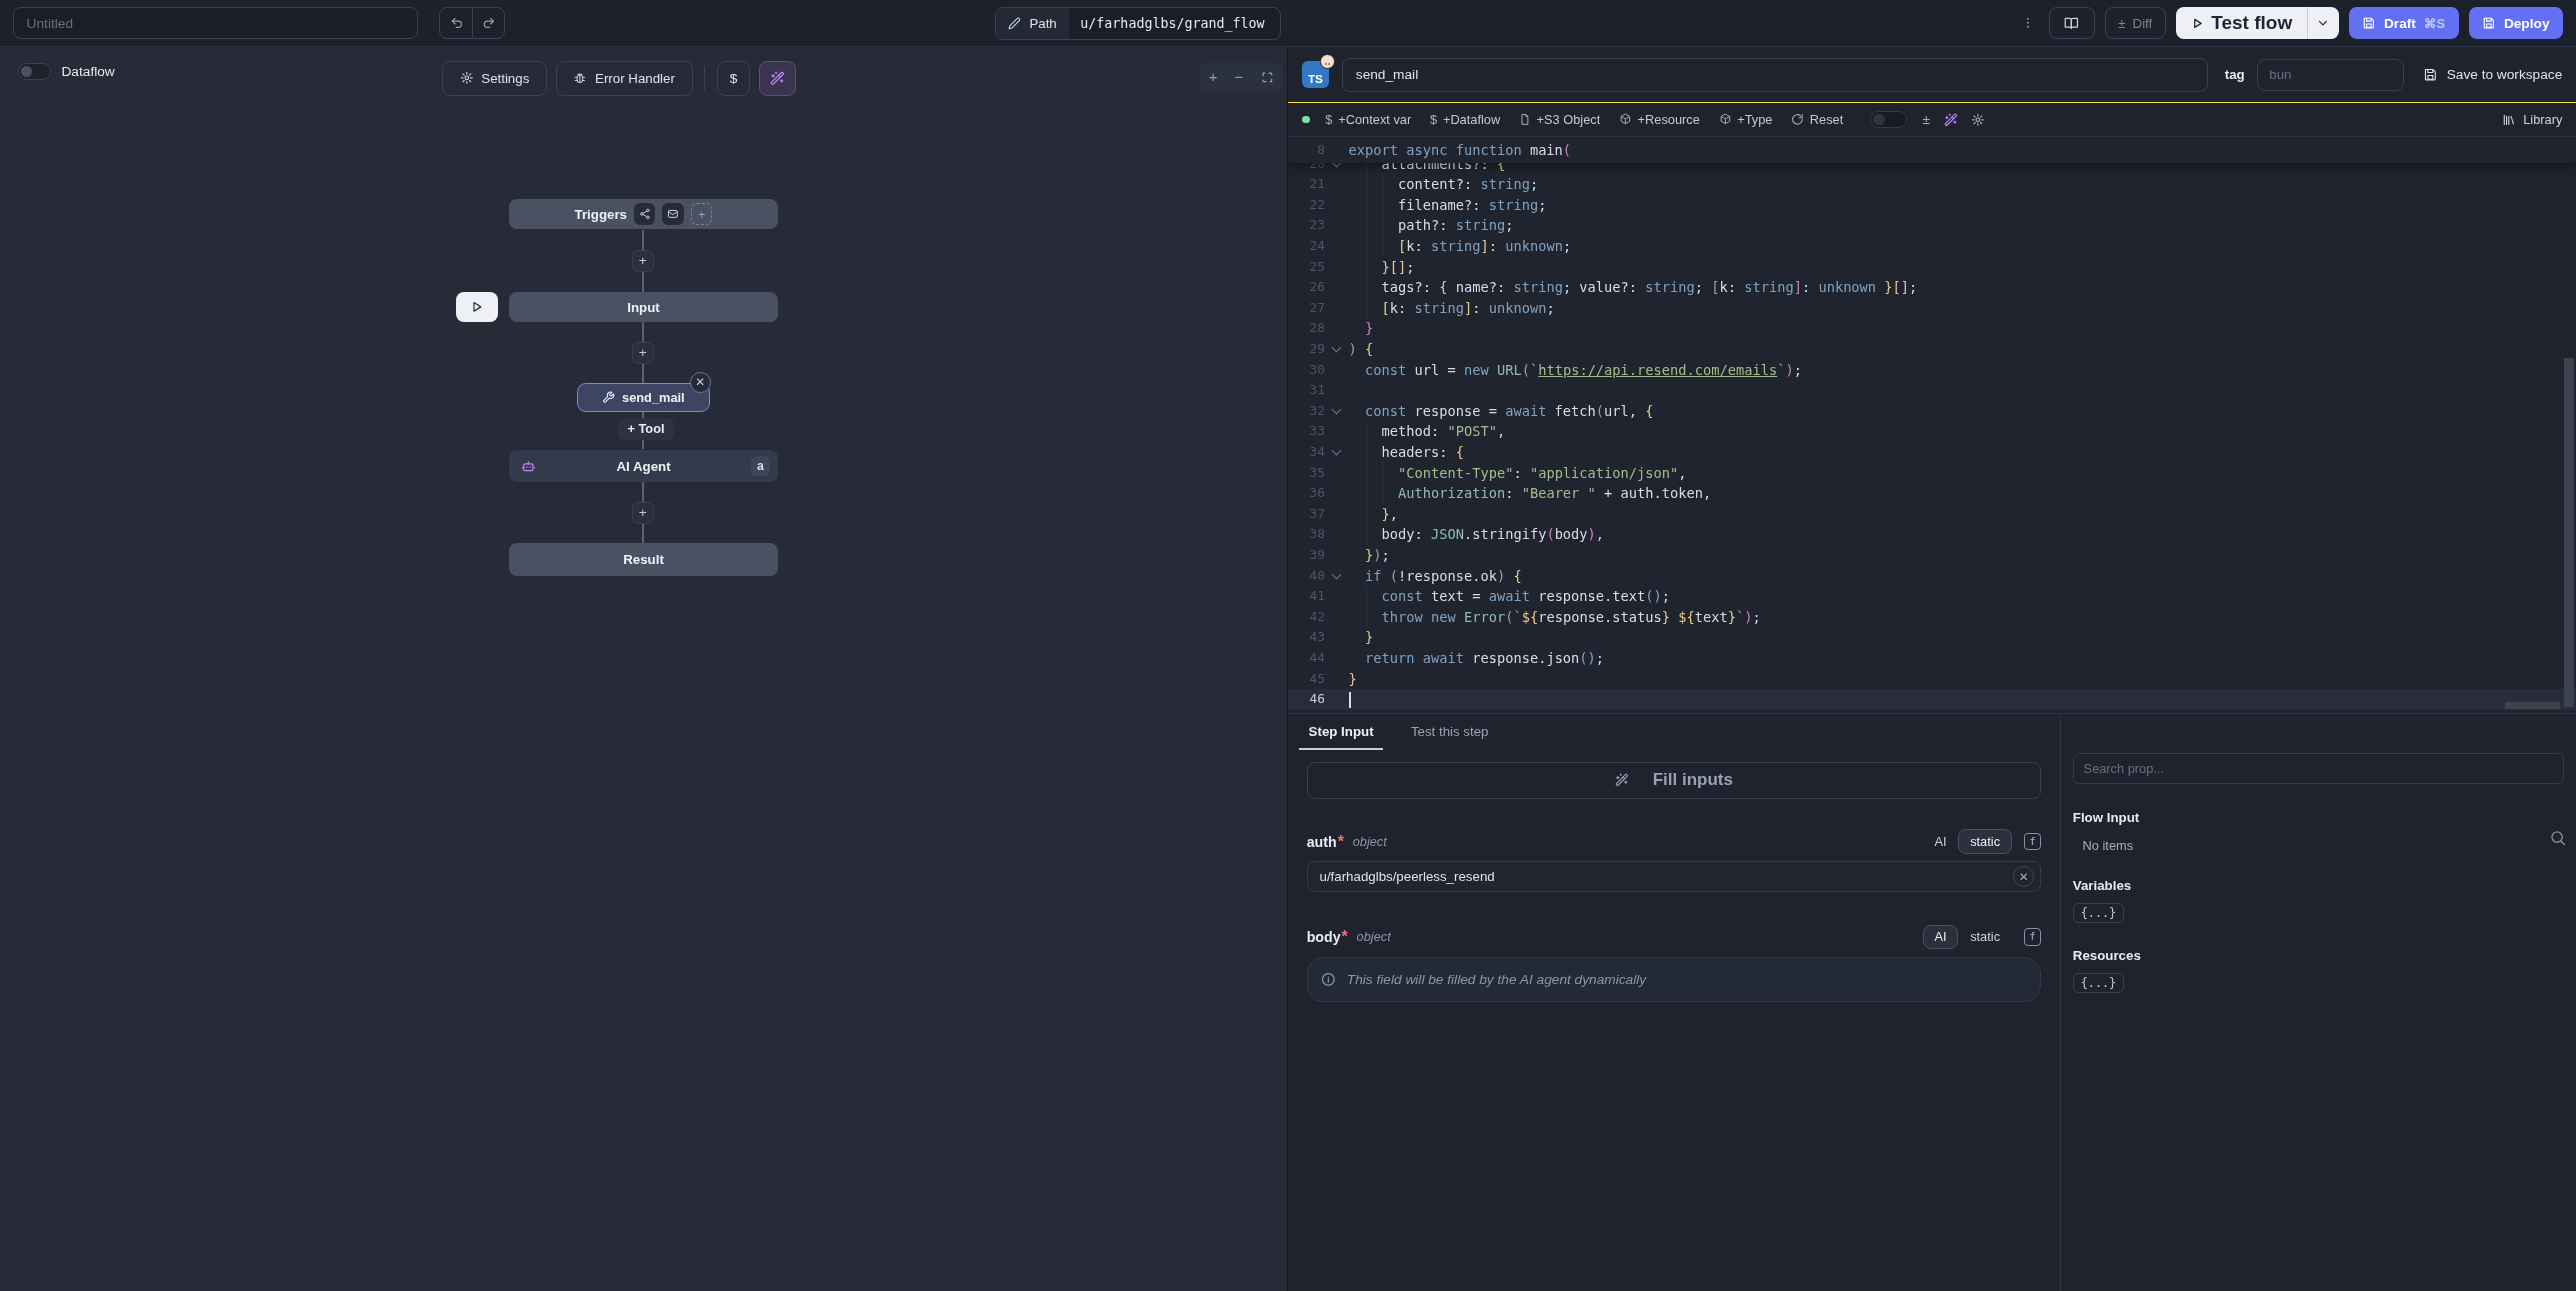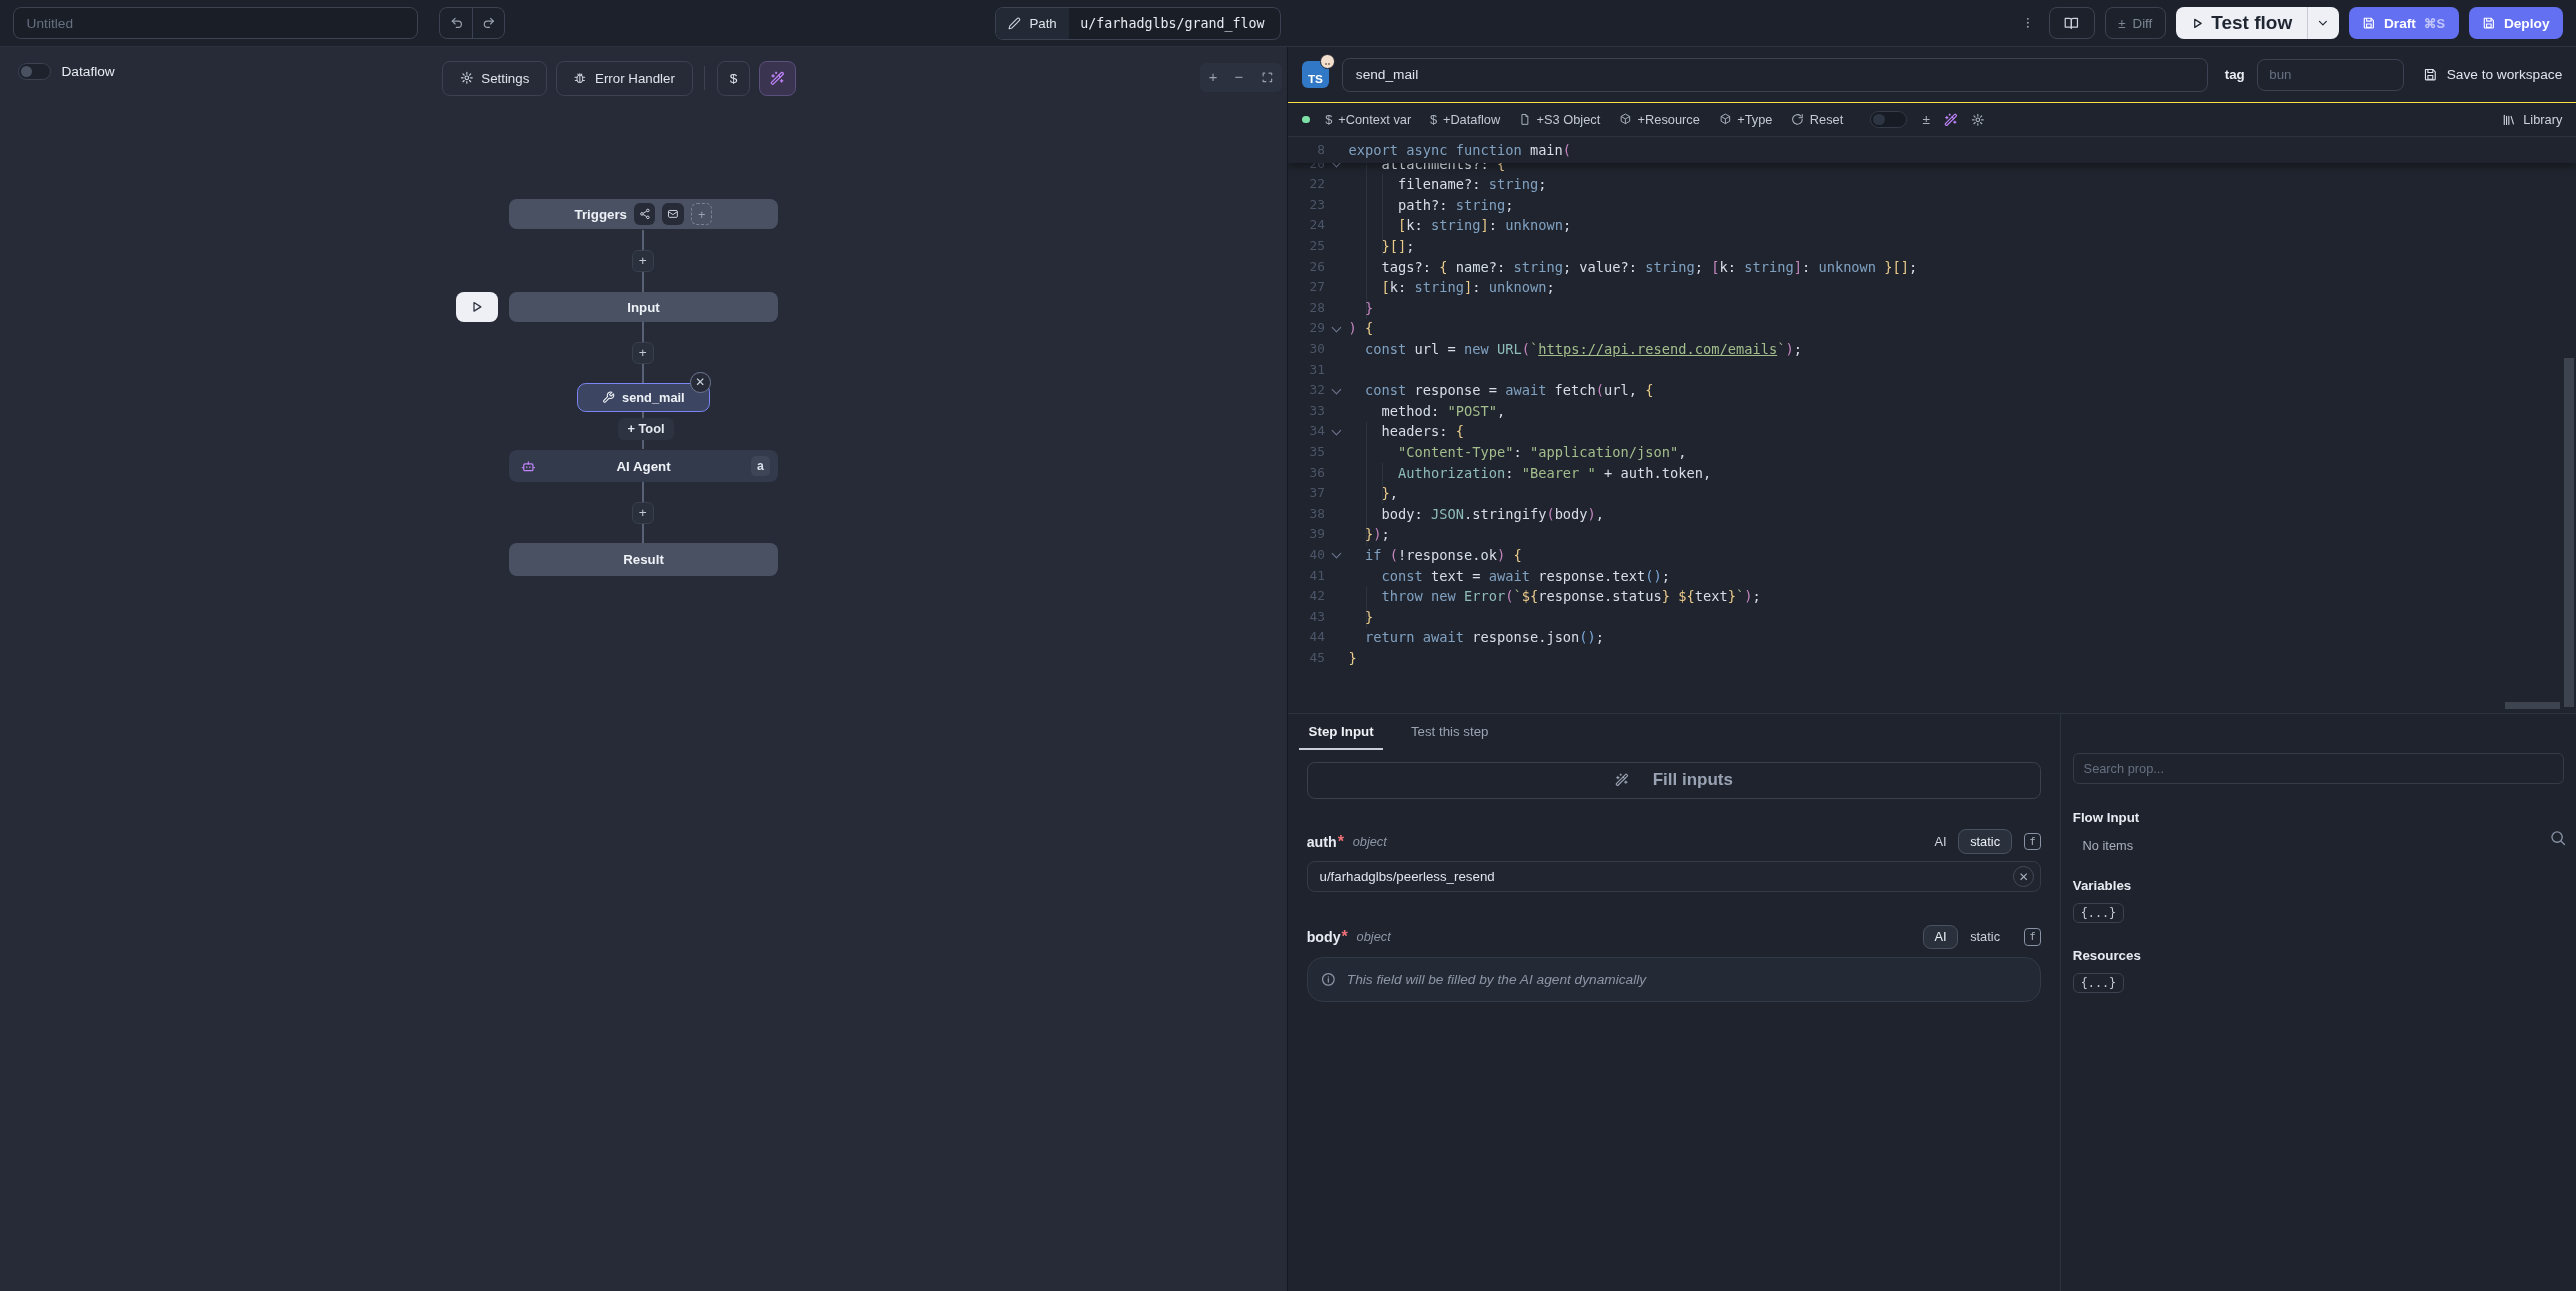--- a/index.html
+++ b/index.html
@@ -440,20 +440,25 @@
         <div class="guide" style="left:78px;top:450px;height:41px"></div>
         <div class="code-lines">
             <div class="code-line">
               <span class="ln">20</span>
               <span class="fold">
                 <i class="chev"></i>
               </span>
               <span class="ct"><span class="pl">    attachments?: </span><span class="py">{</span></span>
             </div>
             <div class="code-line">
+              <span class="ln">21</span>
+              <span class="fold"></span>
+              <span class="ct"><span class="pl">      content?: </span><span class="ty">string</span><span class="pl">;</span></span>
+            </div>
+            <div class="code-line">
               <span class="ln">22</span>
               <span class="fold"></span>
               <span class="ct"><span class="pl">      filename?: </span><span class="ty">string</span><span class="pl">;</span></span>
             </div>
             <div class="code-line">
               <span class="ln">23</span>
               <span class="fold"></span>
               <span class="ct"><span class="pl">      path?: </span><span class="ty">string</span><span class="pl">;</span></span>
             </div>
             <div class="code-line">
@@ -566,20 +571,25 @@
             </div>
             <div class="code-line">
               <span class="ln">44</span>
               <span class="fold"></span>
               <span class="ct"><span class="pl">  </span><span class="kw">return</span><span class="pl"> </span><span class="kw">await</span><span class="pl"> response.json</span><span class="pb">(</span><span class="pb">)</span><span class="pl">;</span></span>
             </div>
             <div class="code-line">
               <span class="ln">45</span>
               <span class="fold"></span>
               <span class="ct"><span class="py">}</span></span>
+            </div>
+            <div class="code-line cur">
+              <span class="ln">46</span>
+              <span class="fold"></span>
+              <span class="ct"><span class="cursor"></span></span>
             </div>
           </div>
         <div class="sticky-line">
             <div class="code-line">
               <span class="ln">8</span>
               <span class="fold"></span>
               <span class="ct"><span class="kw">export async function </span><span class="pl">main</span><span class="pm">(</span></span>
             </div>
           </div>
         <div class="vthumb"></div>

